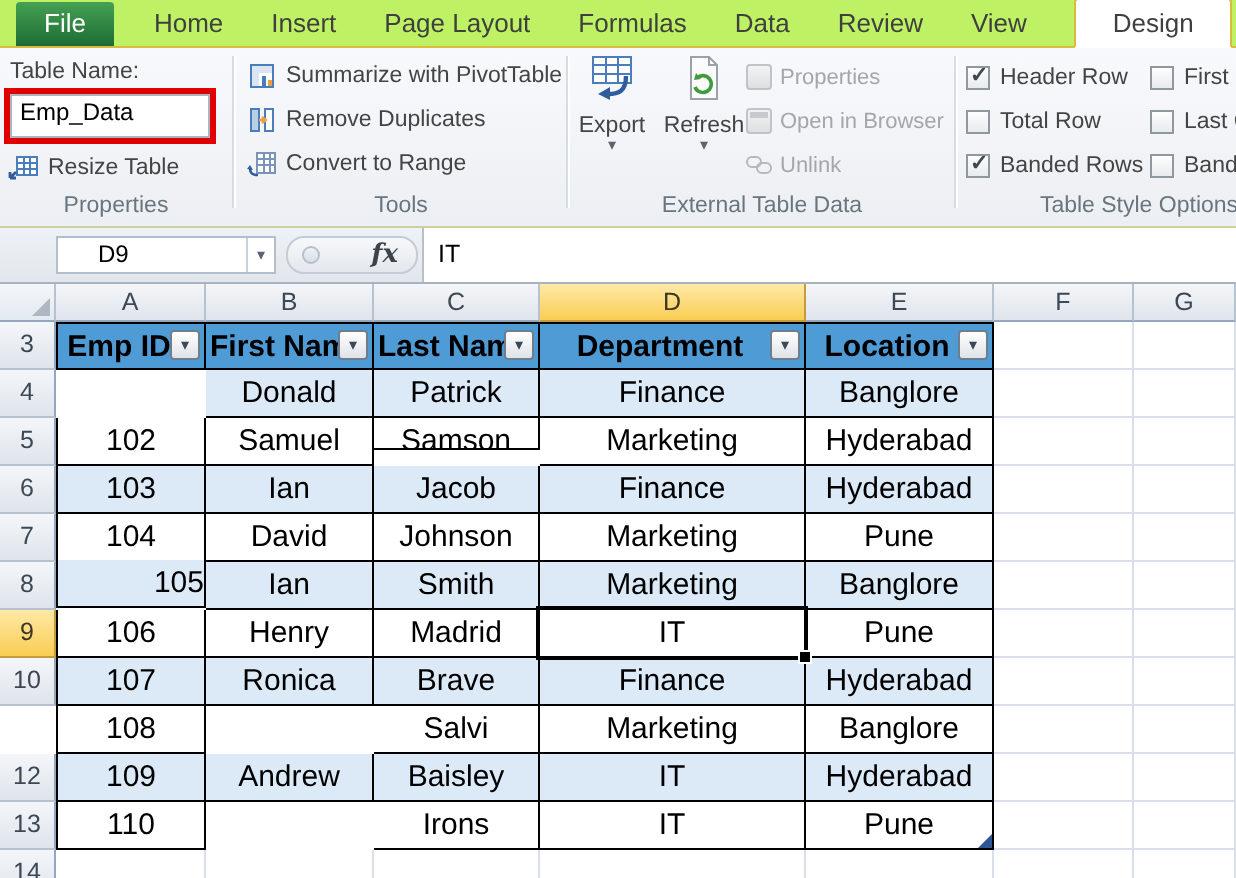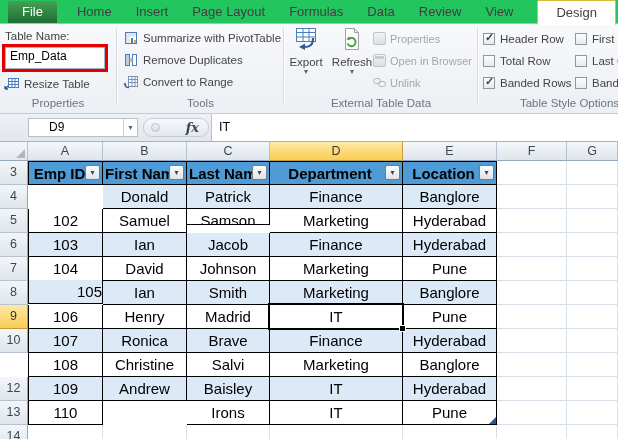--- a/index.html
+++ b/index.html
@@ -1,22 +1,22 @@
 <!DOCTYPE html>
 <html><head>
 <meta charset="utf-8">
 <style>
   html,body{margin:0;padding:0;}
   body{width:618px;height:439px;overflow:hidden;position:relative;background:#fff;
        font-family:"Liberation Sans",sans-serif;-webkit-font-smoothing:antialiased;}
   #app{position:absolute;inset:0;overflow:hidden;}
 
   
-  #tabs{position:absolute;top:0;left:0;width:618px;height:24px;background:#22c55e;
-        border-bottom:1px solid #d9bc3d;box-sizing:border-box;display:flex;align-items:center;}
+  #tabs{position:absolute;top:0;left:0;width:618px;height:24px;background:#bef264;
+        border-bottom:1px solid #d9bc3d;box-sizing:border-box;display:flex;align-items:flex-end;}
   .tab{font-size:13px;color:#3f3f3f;padding:0 12px;line-height:23px;height:23px;white-space:nowrap;}
   .tab.file{background:linear-gradient(#44a152,#1e6c35);color:#fff;border-radius:2px 2px 0 0;
         padding:0 14px;margin-left:8px;margin-right:8px;line-height:22px;height:22px;}
   .tab.design{border:1px solid #d9bc3d;border-bottom:1px solid #fff;background:#fff;margin-left:12px;
         padding:0 18px;border-radius:2px 2px 0 0;position:relative;z-index:3;margin-bottom:-1px;}
 
   
   #ribbon{position:absolute;top:24px;left:0;width:618px;height:90px;box-sizing:border-box;
         background:linear-gradient(#f8f9fb,#eceff3);border-bottom:1px solid #cfcf9f;}
   .vsep{position:absolute;top:4px;height:76px;width:1px;background:#d6dce4;box-shadow:1px 0 0 #fff;}
@@ -342,21 +342,20 @@
       <div class="cell gcell" style="left: 497px; top: 163px; width: 70px; height: 24px;"></div>
       <div class="cell gcell" style="left: 567px; top: 163px; width: 51px; height: 24px;"></div>
       <div class="cell tcell band lft" style="left: 28px; top: 187px; width: 75px; height: 24px;">107</div>
       <div class="cell tcell band" style="left: 103px; top: 187px; width: 84px; height: 24px;">Ronica</div>
       <div class="cell tcell band" style="left: 187px; top: 187px; width: 83px; height: 24px;">Brave</div>
       <div class="cell tcell band" style="left: 270px; top: 187px; width: 133px; height: 24px;">Finance</div>
       <div class="cell tcell band" style="left: 403px; top: 187px; width: 94px; height: 24px;">Hyderabad</div>
       <div class="cell gcell" style="left: 497px; top: 187px; width: 70px; height: 24px;"></div>
       <div class="cell gcell" style="left: 567px; top: 187px; width: 51px; height: 24px;"></div>
       <div class="cell tcell lft" style="left: 28px; top: 211px; width: 75px; height: 24px;">108</div>
-      <div class="cell tcell" style="left: 103px; top: 211px; width: 84px; height: 24px;">Christine</div>
       <div class="cell tcell" style="left: 187px; top: 211px; width: 83px; height: 24px;">Salvi</div>
       <div class="cell tcell" style="left: 270px; top: 211px; width: 133px; height: 24px;">Marketing</div>
       <div class="cell tcell" style="left: 403px; top: 211px; width: 94px; height: 24px;">Banglore</div>
       <div class="cell gcell" style="left: 497px; top: 211px; width: 70px; height: 24px;"></div>
       <div class="cell gcell" style="left: 567px; top: 211px; width: 51px; height: 24px;"></div>
       <div class="cell tcell band lft" style="left: 28px; top: 235px; width: 75px; height: 24px;">109</div>
       <div class="cell tcell band" style="left: 103px; top: 235px; width: 84px; height: 24px;">Andrew</div>
       <div class="cell tcell band" style="left: 187px; top: 235px; width: 83px; height: 24px;">Baisley</div>
       <div class="cell tcell band" style="left: 270px; top: 235px; width: 133px; height: 24px;">IT</div>
       <div class="cell tcell band" style="left: 403px; top: 235px; width: 94px; height: 24px;">Hyderabad</div>

